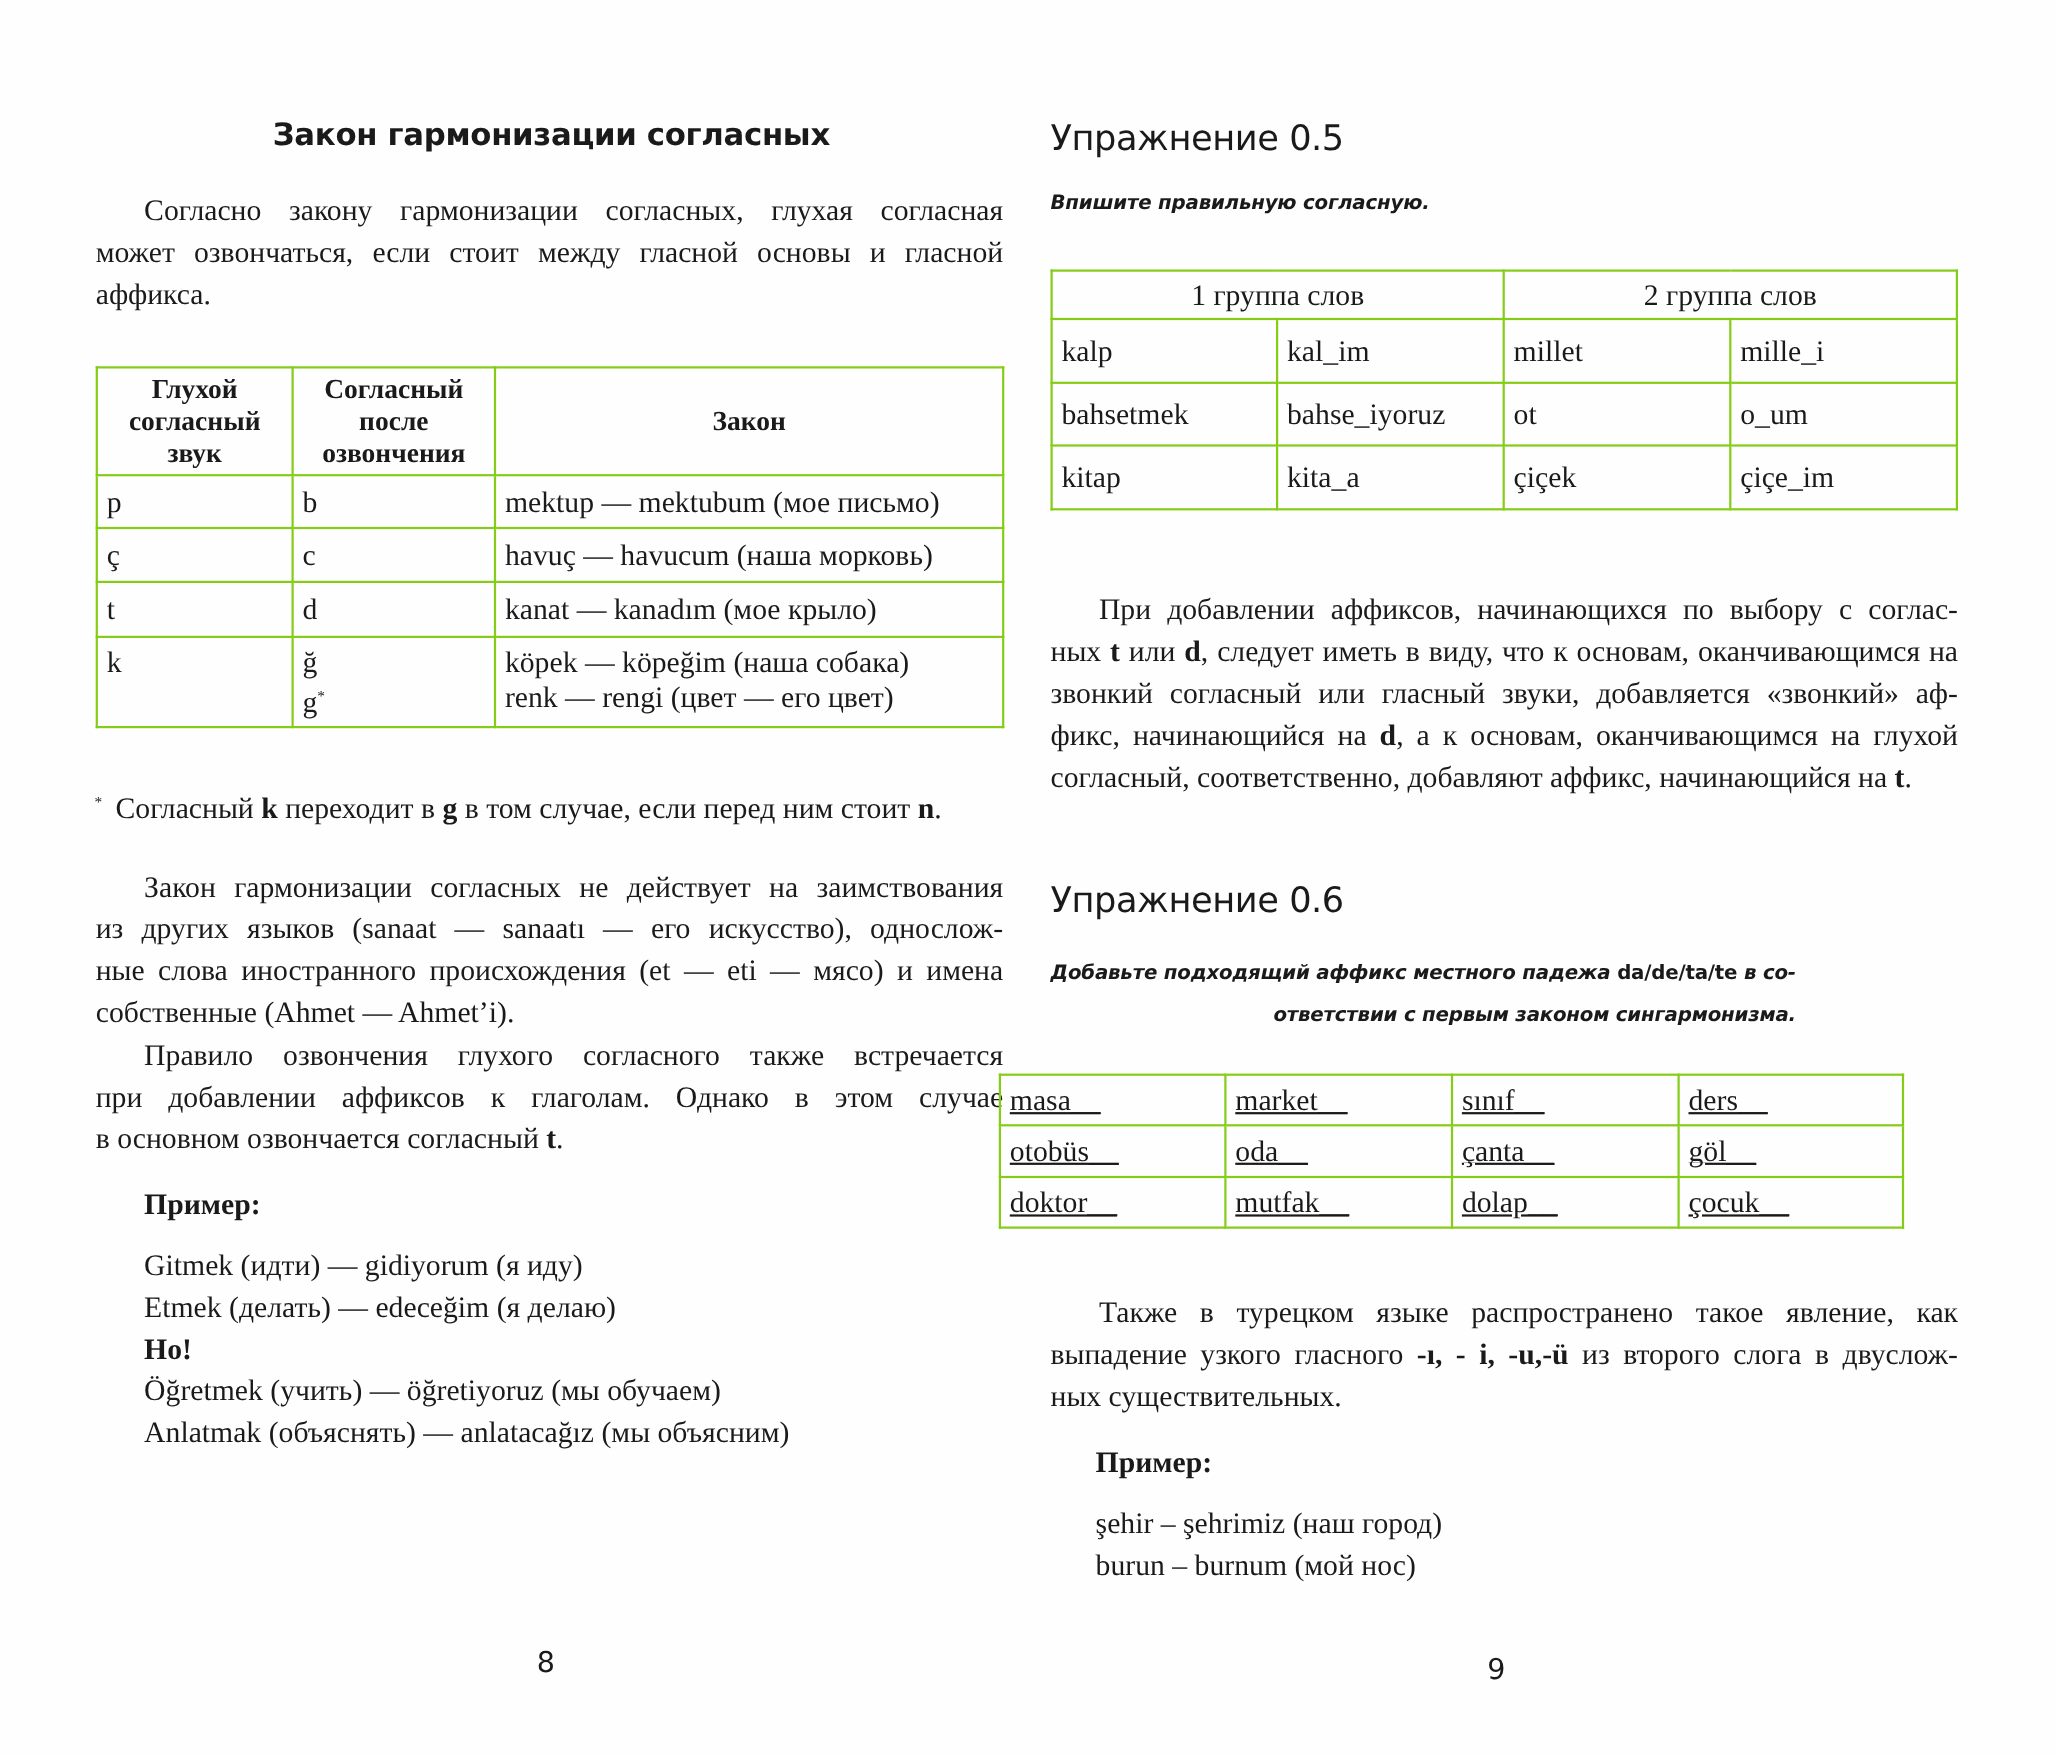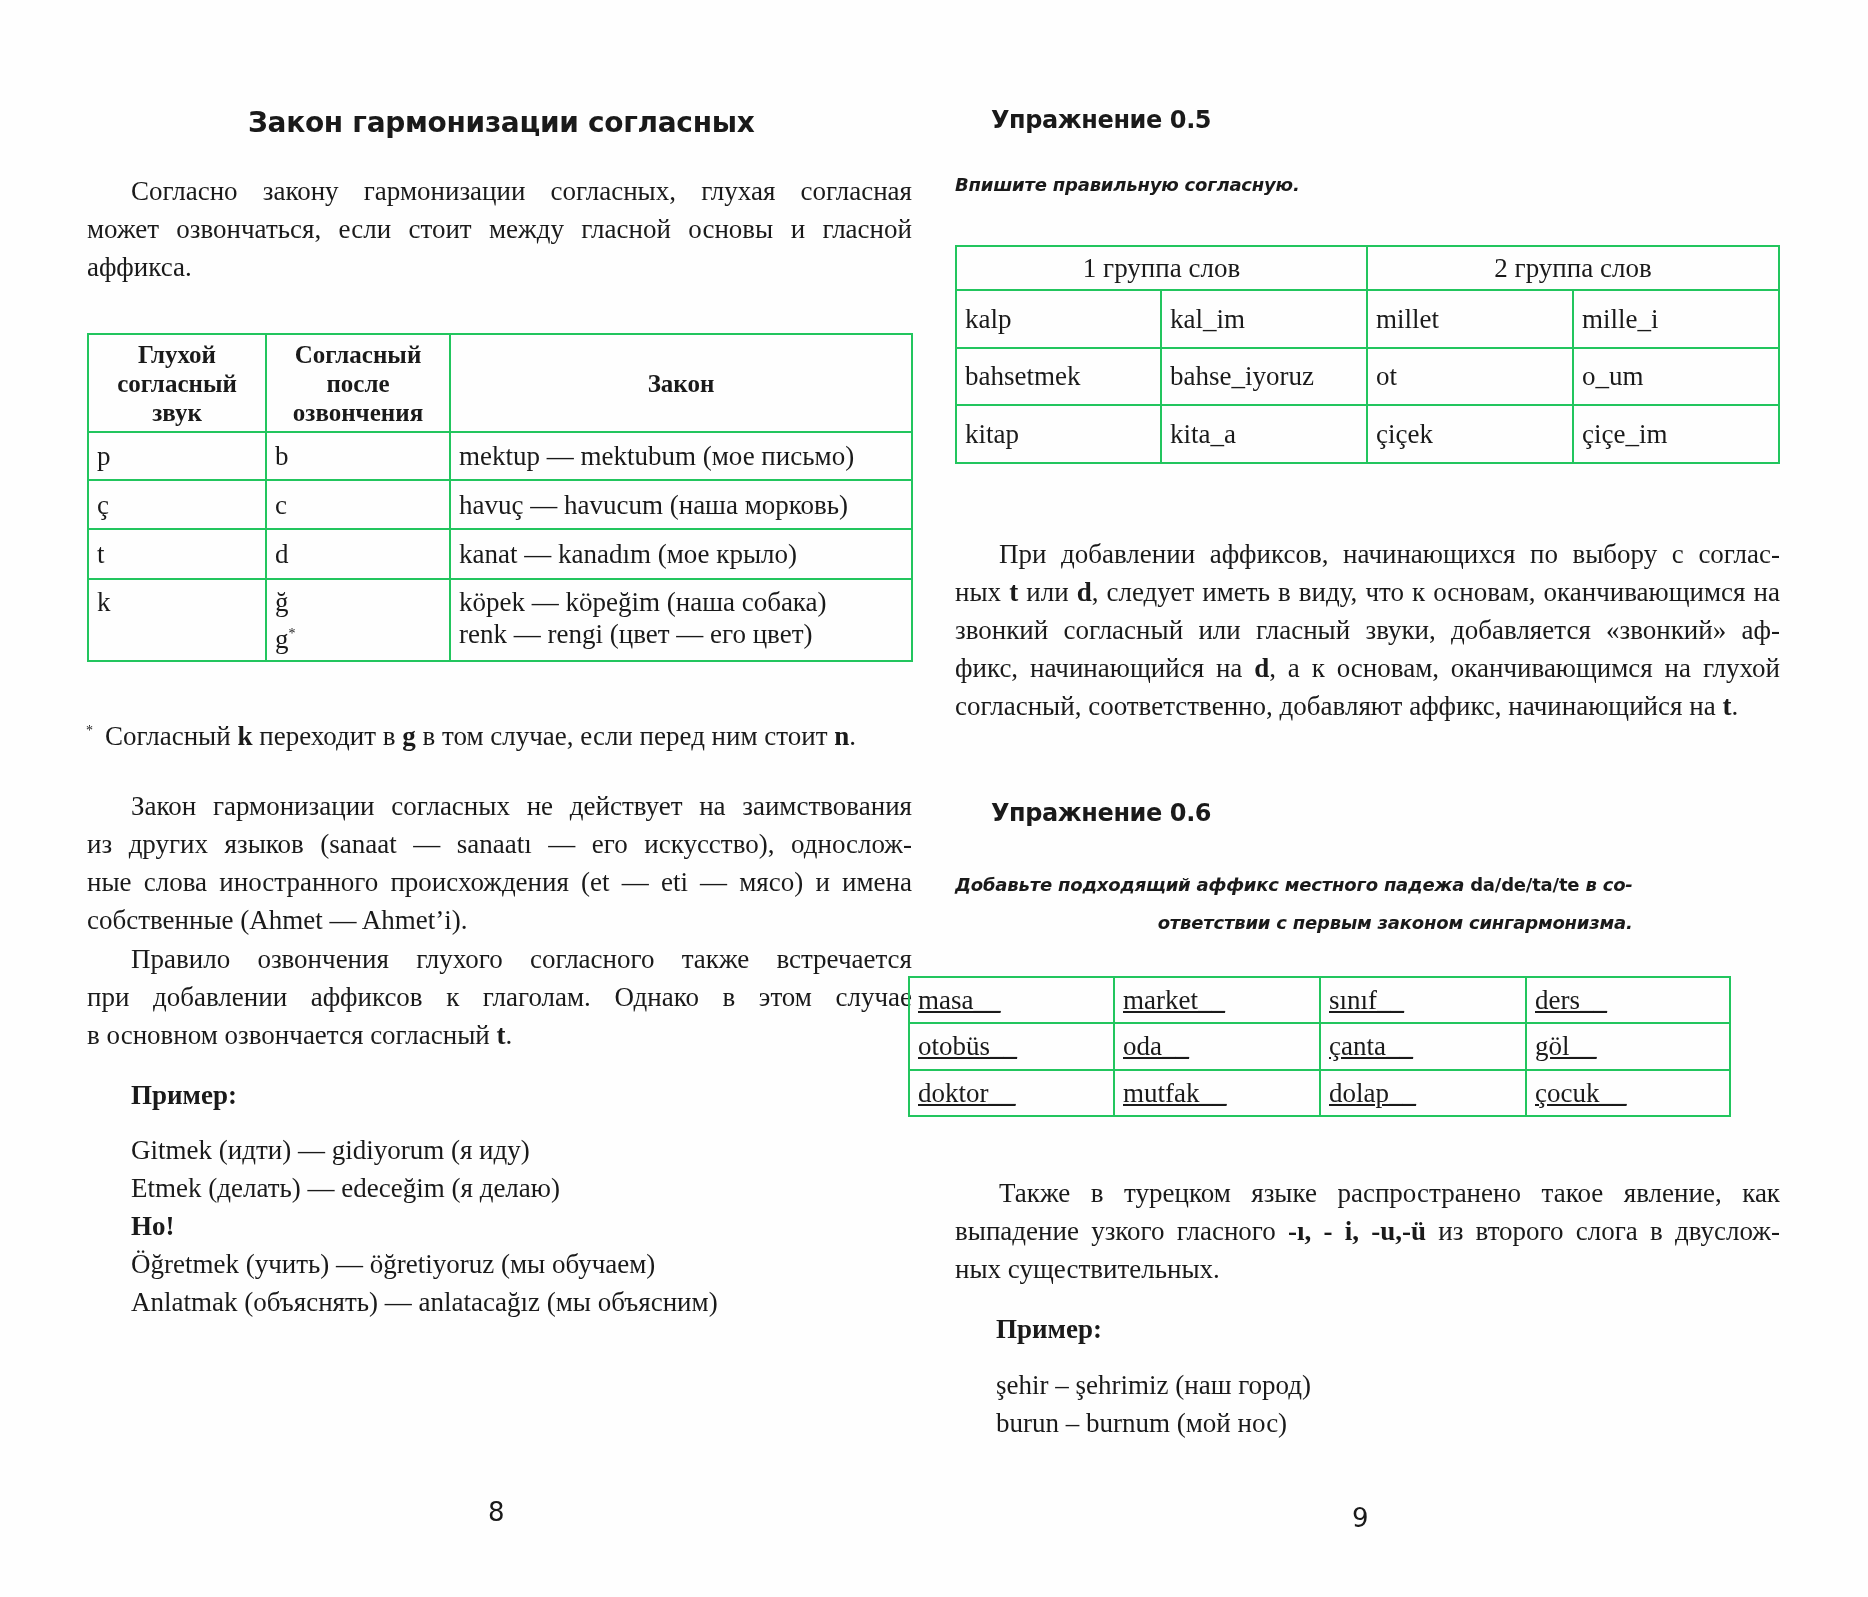--- a/index.html
+++ b/index.html
@@ -6,30 +6,30 @@
   body {
     width: 1868px; height: 1597px; position: relative; overflow: hidden;
     background: #fefefe; color: #1a1a1a;
     font-family: "Liberation Serif", "DejaVu Serif", serif;
   }
   .abs { position: absolute; }
   .serif { font-family: "Liberation Serif", "DejaVu Serif", serif; font-size: 27px; line-height: 38px; }
   .sans { font-family: "DejaVu Sans", "Liberation Sans", sans-serif; }
 
   .title { font-size: 28px; font-weight: bold; letter-spacing: -0.3px; white-space: nowrap; }
-  .exhead { font-size: 24px; font-weight: bold; letter-spacing: -0.4px; white-space: nowrap; margin-left: 36px; }
+  .exhead { font-size: 32px; font-weight: normal; letter-spacing: -0.4px; white-space: nowrap; }
   .instr { font-size: 18px; font-weight: bold; font-style: italic; letter-spacing: -0.2px; white-space: nowrap; }
   .instr .up { font-style: normal; }
 
   .para { text-align: justify; }
   .line { display: block; white-space: nowrap; text-align-last: justify; }
   .line.last { text-align-last: left; }
 
   table { border-collapse: collapse; table-layout: fixed; }
-  td, th { border: 2px solid #22c55e; padding: 0 8px; vertical-align: middle; font-weight: normal; }
+  td, th { border: 2px solid #84cc16; padding: 0 8px; vertical-align: middle; font-weight: normal; }
   th { font-weight: bold; text-align: center; line-height: 29px; font-size: 25px; }
   .t1 td { font-size: 27px; line-height: 32px; }
   .t2 td { font-size: 27px; line-height: 34px; }
   .t2 .grp { text-align: center; }
   b { font-weight: bold; }
   .pgnum { font-family: "DejaVu Sans", sans-serif; font-size: 26px; }
   .ex-list div { white-space: nowrap; }
 </style>
 </head>
 <body>

